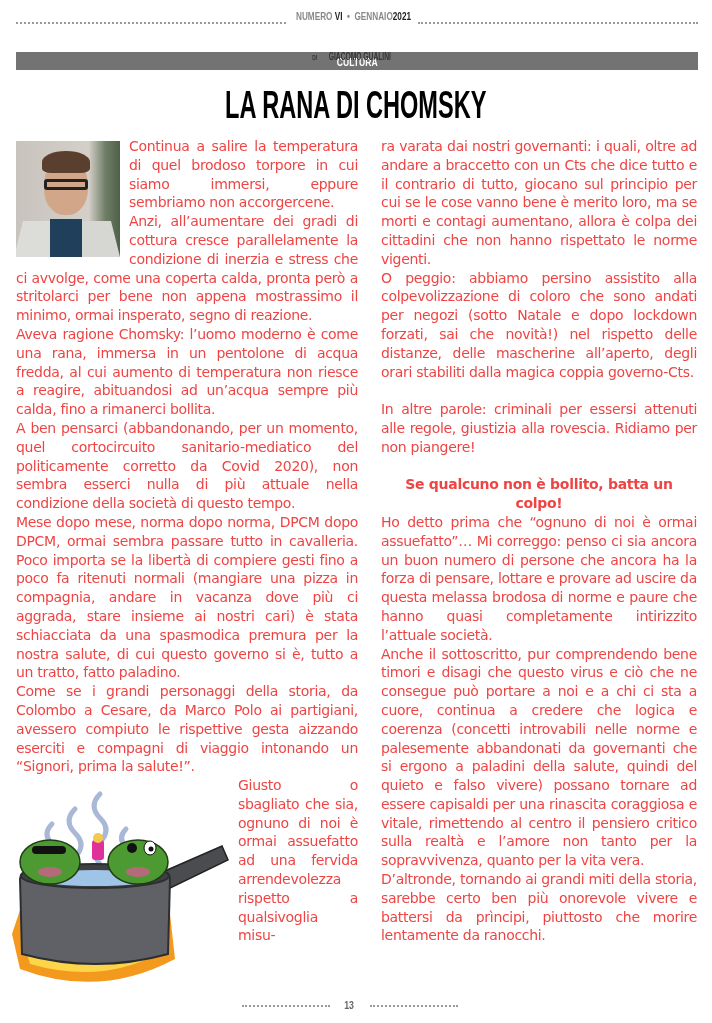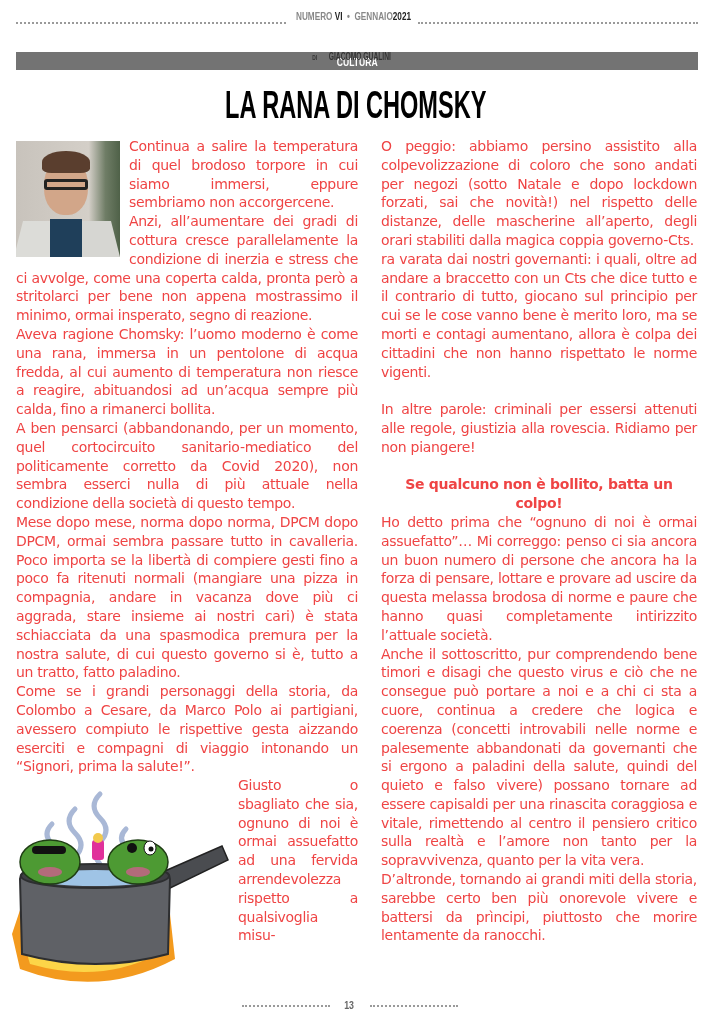--- a/index.html
+++ b/index.html
@@ -107,22 +107,22 @@
       <ellipse cx="138" cy="88" rx="12" ry="5" fill="#b36b7a"></ellipse>
 
       <rect x="92" y="56" width="12" height="20" rx="3" fill="#e0319a"></rect>
       <circle cx="98" cy="54" r="5" fill="#f2c94c"></circle>
     </svg>
   </div>
   <p>Giusto o sbagliato che sia, ognuno di noi è ormai assuefatto ad una fervida arrendevolezza rispetto a qualsivoglia misu-</p>
 </div>
 
 <div class="col-right text">
+  <p>ra varata dai nostri governanti: i quali, oltre ad andare a braccetto con un Cts che dice tutto e il contrario di tutto, giocano sul principio per cui se le cose vanno bene è merito loro, ma se morti e contagi aumentano, allora è colpa dei cittadini che non hanno rispettato le norme vigenti.</p>
   <p>O peggio: abbiamo persino assistito alla colpevolizzazione di coloro che sono andati per negozi (sotto Natale e dopo lockdown forzati, sai che novità!) nel rispetto delle distanze, delle mascherine all’aperto, degli orari stabiliti dalla magica coppia governo-Cts.</p>
-  <p>ra varata dai nostri governanti: i quali, oltre ad andare a braccetto con un Cts che dice tutto e il contrario di tutto, giocano sul principio per cui se le cose vanno bene è merito loro, ma se morti e contagi aumentano, allora è colpa dei cittadini che non hanno rispettato le norme vigenti.</p>
   <div class="gap"></div>
   <p>In altre parole: criminali per essersi attenuti alle regole, giustizia alla rovescia. Ridiamo per non piangere!</p>
   <div class="gap"></div>
   <p class="subhead">Se qualcuno non è bollito, batta un colpo!</p>
   <p>Ho detto prima che “ognuno di noi è ormai assuefatto”… Mi correggo: penso ci sia ancora un buon numero di persone che ancora ha la forza di pensare, lottare e provare ad uscire da questa melassa brodosa di norme e paure che hanno quasi completamente intirizzito l’attuale società.</p>
   <p>Anche il sottoscritto, pur comprendendo bene timori e disagi che questo virus e ciò che ne consegue può portare a noi e a chi ci sta a cuore, continua a credere che logica e coerenza (concetti introvabili nelle norme e palesemente abbandonati da governanti che si ergono a paladini della salute, quindi del quieto e falso vivere) possano tornare ad essere capisaldi per una rinascita coraggiosa e vitale, rimettendo al centro il pensiero critico sulla realtà e l’amore non tanto per la sopravvivenza, quanto per la vita vera.</p>
   <p>D’altronde, tornando ai grandi miti della storia, sarebbe certo ben più onorevole vivere e battersi da prìncipi, piuttosto che morire lentamente da ranocchi.</p>
 </div>
 
 <div class="dots" style="top:1005px;left:242px;width:88px;"></div>

